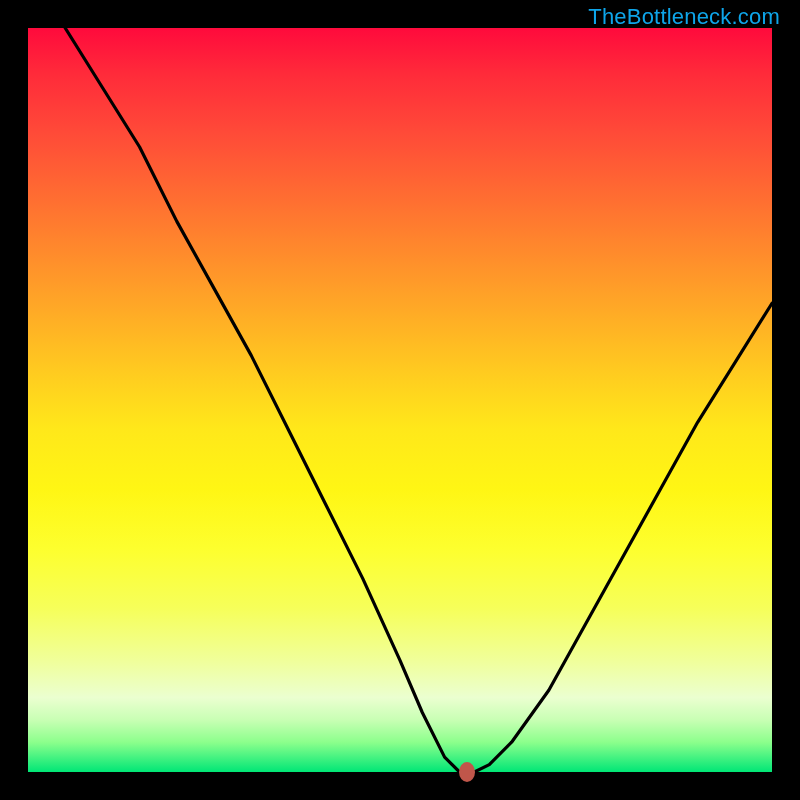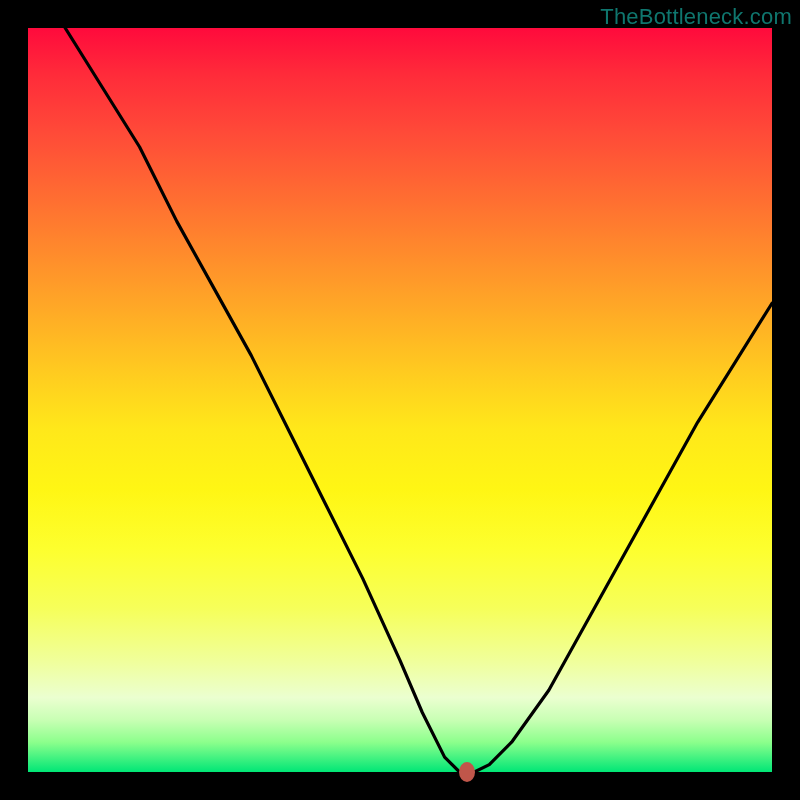--- a/index.html
+++ b/index.html
@@ -47,23 +47,23 @@
   }
   .curve-svg {
     position: absolute;
     left: 0;
     top: 0;
     width: 744px;
     height: 744px;
   }
   .watermark {
     position: absolute;
-    right: 8px;
+    right: 20px;
     top: 4px;
-    color: #0f766e;
+    color: #0ea5e9;
     font-size: 22px;
     letter-spacing: 0.2px;
     user-select: none;
   }
   .marker {
     position: absolute;
     width: 16px;
     height: 20px;
     border-radius: 8px / 10px;
     background: #c0564a;

